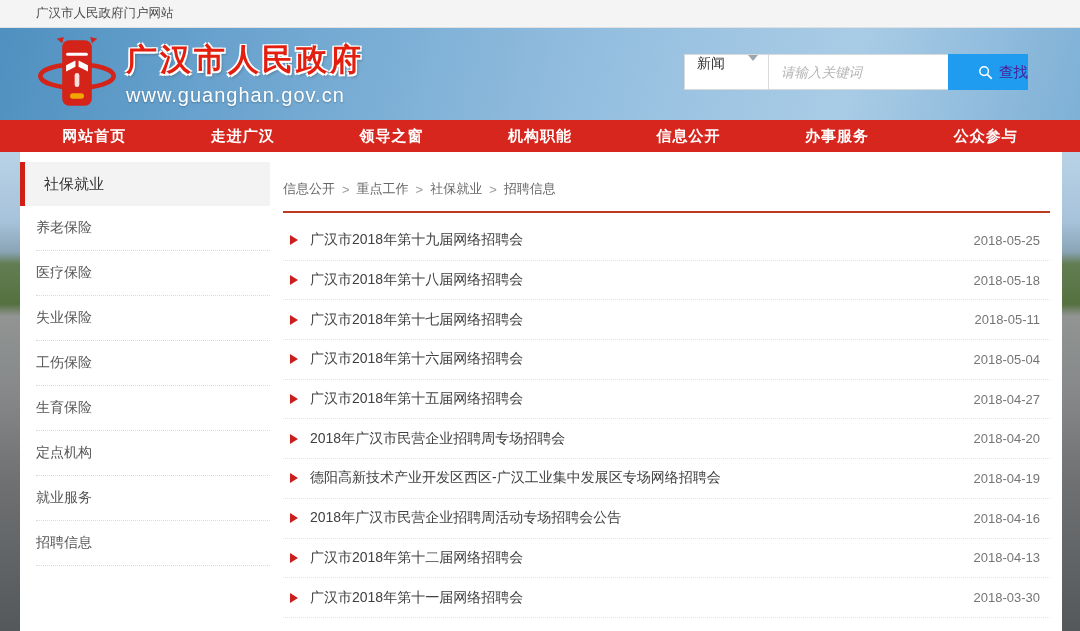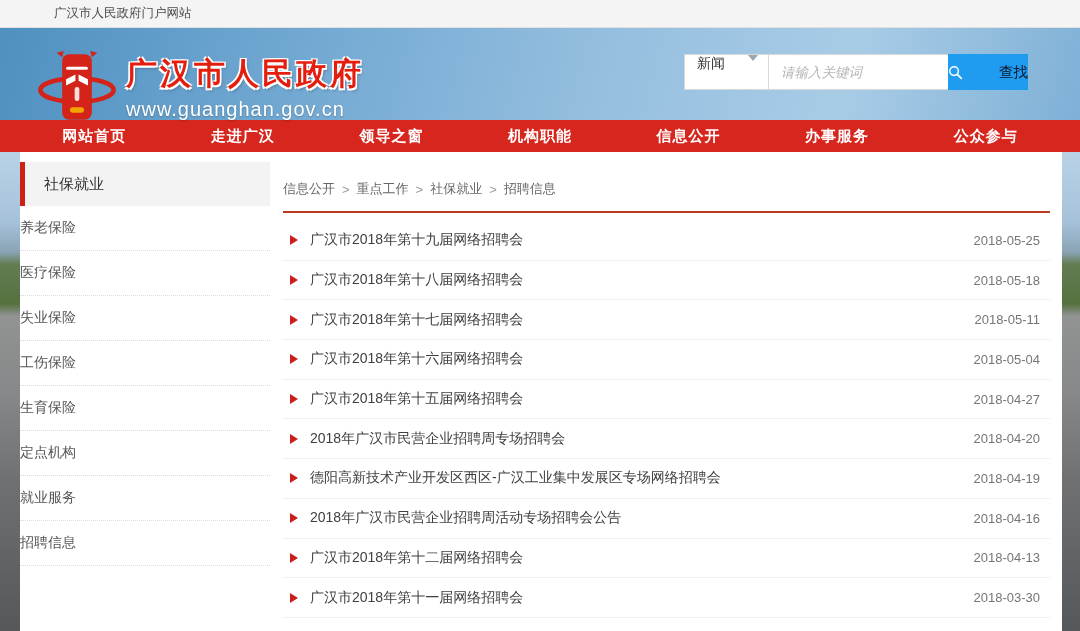--- a/index.html
+++ b/index.html
@@ -1,63 +1,63 @@
 <!DOCTYPE html>
 <html><head>
 <meta charset="utf-8">
 <style>
   * { margin:0; padding:0; box-sizing:border-box; }
   html,body { width:1080px; height:631px; overflow:hidden;
     font-family:"Liberation Sans","DejaVu Sans",sans-serif; background:#fff; }
 
   
   .topbar { height:28px; background:#f4f4f4; border-bottom:1px solid #e2e2e2;
-    display:flex; align-items:center; padding-left:54px;
+    display:flex; align-items:center; padding-left:36px;
     font-size:12.5px; color:#4d4d4d; }
 
   
   .header { height:92px;
     background:linear-gradient(105deg,#4f90c0 0%,#6ea6d0 25%,#94bedf 55%,#a9cce6 78%,#7eb0d6 100%);
     position:relative; }
-  .brand { position:absolute; left:38px; top:20px; display:flex; align-items:center; cursor:pointer; }
+  .brand { position:absolute; left:38px; top:6px; display:flex; align-items:center; cursor:pointer; }
   .logo-svg { width:78px; height:78px; display:block; }
   .brand-text { margin-left:10px; }
   .site-name { font-size:31px; font-weight:bold; color:#e41e0f; letter-spacing:3px;
     font-family:"Liberation Serif","DejaVu Serif",serif;
     text-shadow:-1.5px -1.5px 0 #fff,1.5px -1.5px 0 #fff,-1.5px 1.5px 0 #fff,1.5px 1.5px 0 #fff,2px 3px 3px rgba(0,0,0,.25); }
   .site-url { font-size:20px; color:#fff; letter-spacing:1px; margin-top:3px; text-shadow:0 1px 2px rgba(0,0,0,.25); }
 
   .search { position:absolute; right:52px; top:26px; height:36px; display:flex; }
   .search-select { width:84px; background:#fff; border:1px solid #d9d9d9; border-right:none;
     display:flex; align-items:flex-start; justify-content:space-between;
     padding:0 10px 0 12px; font-size:14px; color:#333; cursor:pointer; }
   .caret { width:0; height:0; border-left:5px solid transparent; border-right:5px solid transparent;
     border-top:6px solid #9aa7b0; }
   .search-input { width:180px; border:1px solid #d9d9d9; border-right:none; padding:0 12px;
     font-size:13.5px; color:#333; outline:none;font-style:italic; }
   .search-input::placeholder { color:#b5b5b5; }
-  .search-btn { width:80px; background:#1f9bef; border:none; color:#0f172a; font-size:14.5px;
-    display:flex; align-items:center; justify-content:space-between; gap:6px; cursor:pointer; }
+  .search-btn { width:80px; background:#1f9bef; border:none; color:#4c1d95; font-size:14.5px;
+    display:flex; align-items:center; justify-content:flex-end; gap:6px; cursor:pointer; }
 
   
   .nav { height:32px; background:#d7261d; display:flex; justify-content:space-around;
     align-items:center; padding:0 20px; }
   .nav-item { color:#fff; font-size:15px; font-weight:bold; letter-spacing:1px; cursor:pointer; }
 
   
   .content-wrap { height:479px;
     background:linear-gradient(to bottom,#b9d2e6 0px,#a6c2da 70px,#8aa3b5 100px,#637d52 112px,#55713f 152px,#919493 164px,#868889 240px,#6e7072 330px,#55585a 479px); }
   .panel { width:1042px; height:479px; margin-left:20px; background:#fff; display:flex;justify-content:space-between; }
 
   
   .sidebar { width:250px; padding-top:10px; }
   .sidebar-title { height:44px; background:#f3f3f3; border-left:5px solid #cf2016;
     line-height:44px; padding-left:19px; font-size:15px; color:#333; }
   .sidebar-item { height:45px; display:flex; align-items:center; 
-    font-size:14px; color:#555; border-bottom:1px dotted #dcdcdc; cursor:pointer; }
+    font-size:14px; color:#555; border-bottom:1px dotted #dcdcdc; cursor:pointer;margin-left:16px; }
 
   
   .main { flex:1; padding:28px 12px 0 13px; }
   .breadcrumb { font-size:13px; color:#666; display:flex; gap:7px; align-items:center; }
   .crumb { cursor:pointer; }
   .crumb-sep { color:#9a9a9a; }
   .red-line { border:none; border-top:2px solid #bc3a22; margin-top:13px; }
   .news-list { list-style:none; margin-top:8px; }
   .news-row { height:39.7px; display:flex; align-items:center; border-bottom:1px dotted #e3e3e3; }
   .arrow-icon { width:0; height:0; border-left:8px solid #c9201d;

